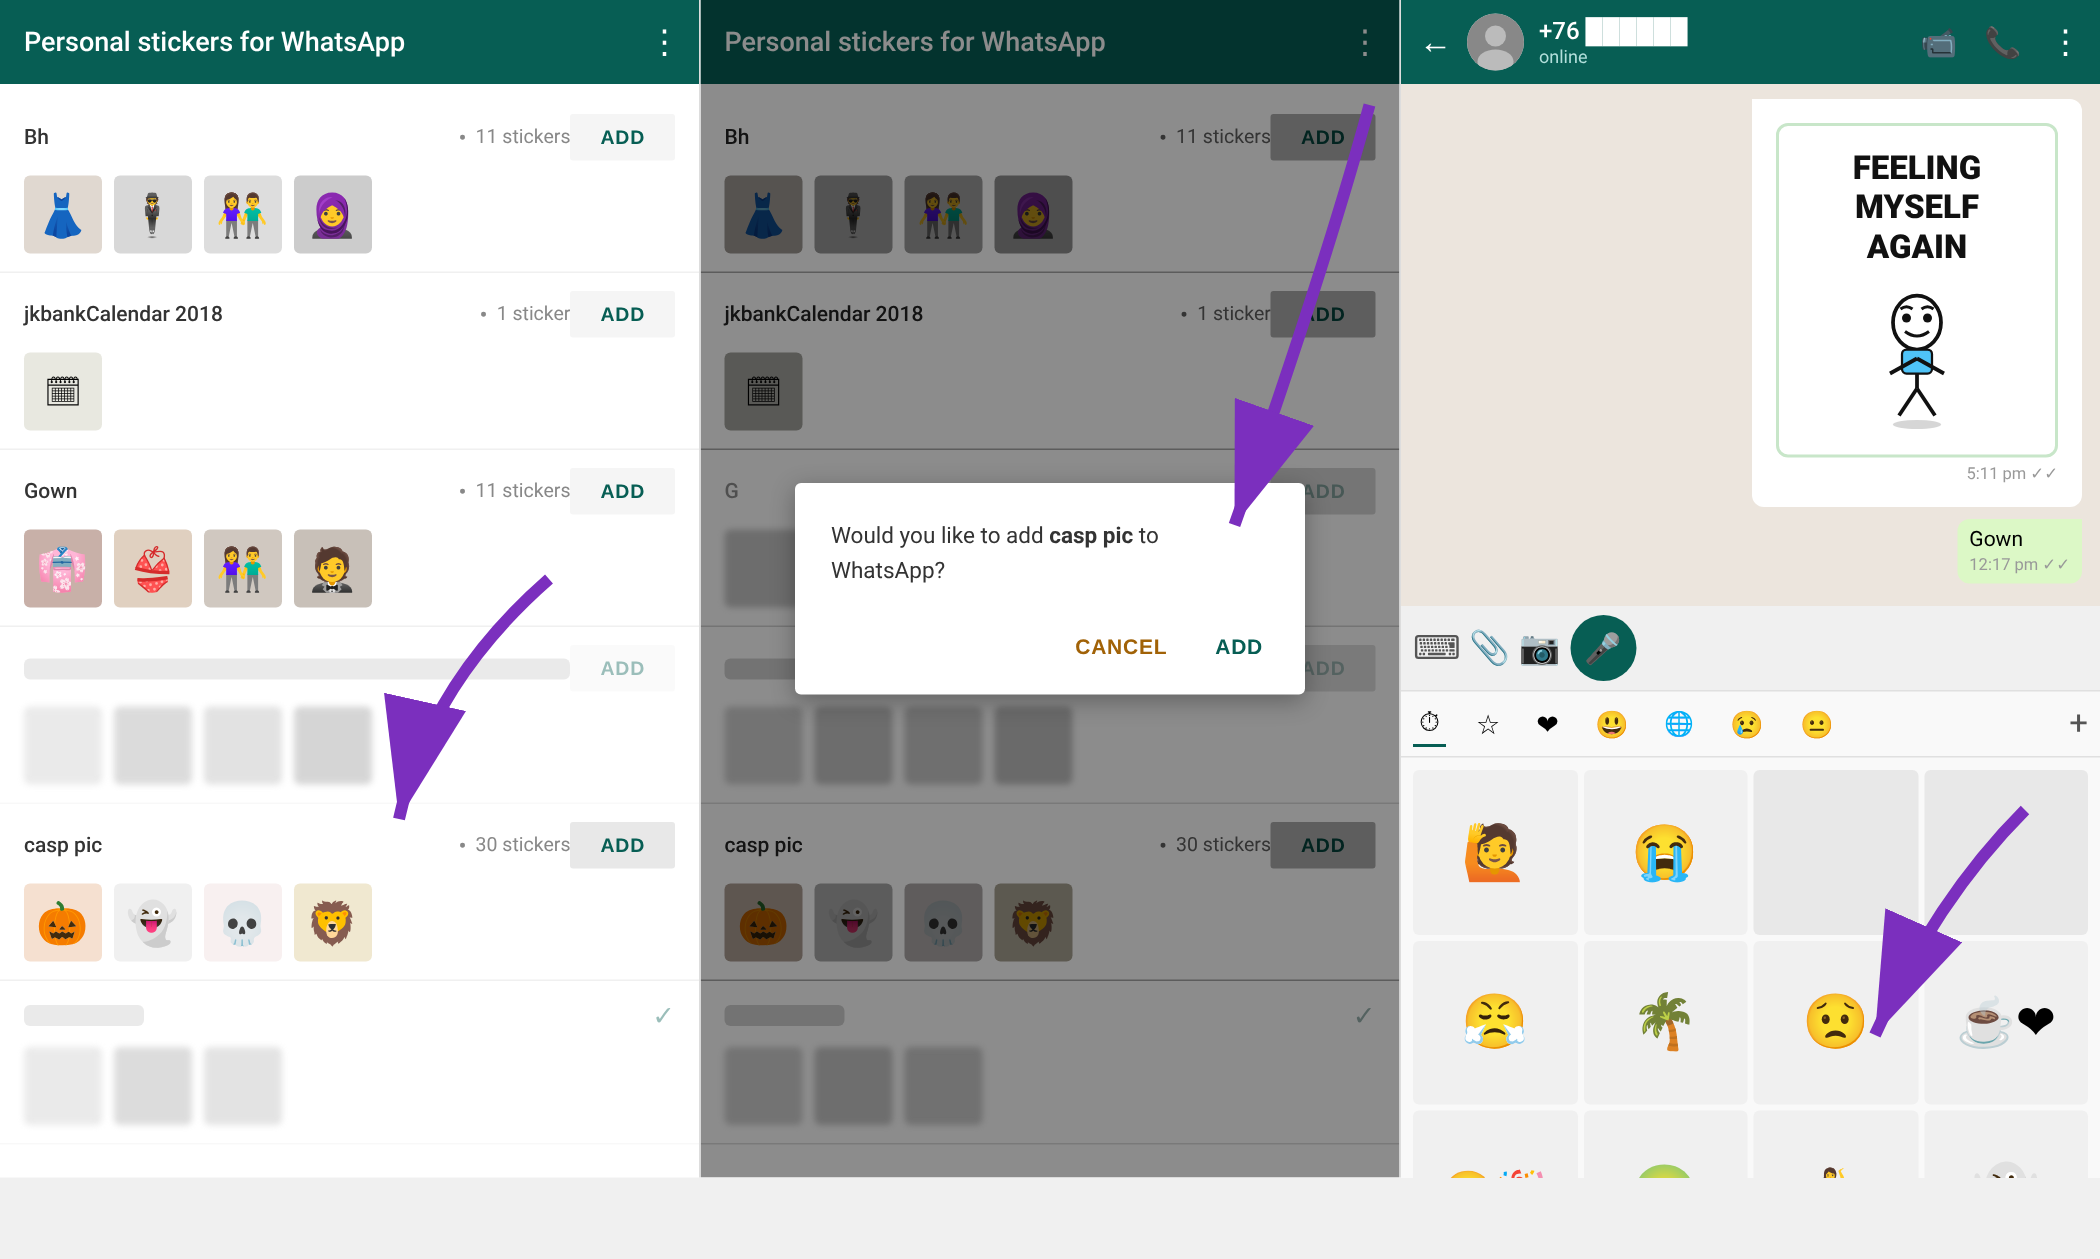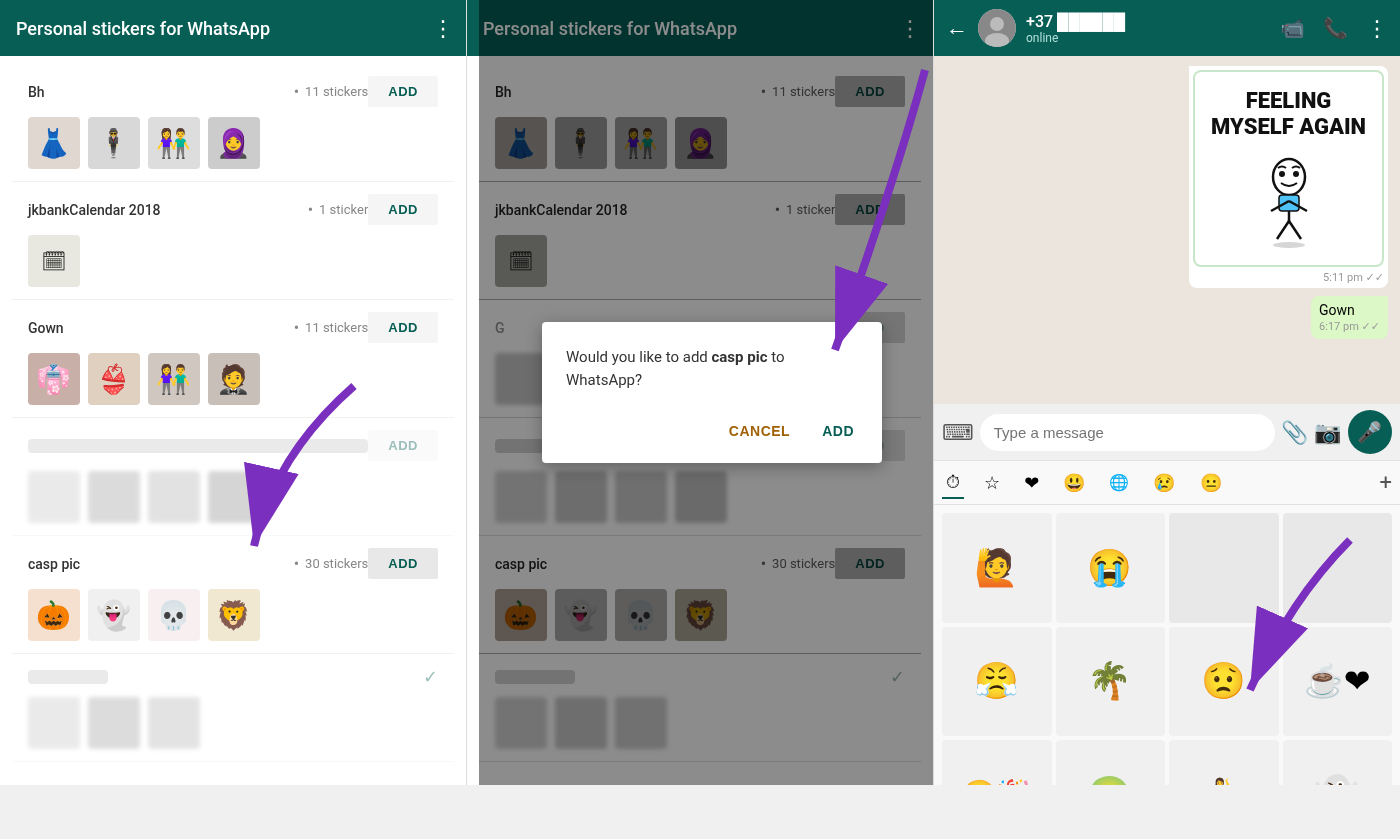--- a/index.html
+++ b/index.html
@@ -23,56 +23,56 @@
     
     .chat-header { background: #075e54; color: #fff; display: flex; align-items: center; padding: 0 12px; height: 56px; min-height: 56px; gap: 10px; }
     .chat-avatar { width: 38px; height: 38px; border-radius: 50%; background: #ccc; overflow: hidden; display: flex; align-items: center; justify-content: center; }
     .chat-user-info { flex: 1; }
     .chat-user-name { font-size: 16px; font-weight: 500; }
     .chat-user-status { font-size: 12px; color: #b2dfdb; }
     .chat-header-icons { display: flex; gap: 18px; align-items: center; }
     .back-arrow { font-size: 22px; cursor: pointer; }
 
     
-    .sticker-list { flex: 1; overflow-y: auto; padding: 8px 12px; }
+    .sticker-list { flex: 1; overflow-y: auto; padding: 8px 0; }
 
     .sticker-pack { padding: 12px 16px; border-bottom: 1px solid #f0f0f0; }
     .sticker-pack-header { display: flex; align-items: center; margin-bottom: 10px; }
     .sticker-pack-name { font-size: 14px; font-weight: 500; color: #333; flex: 1; }
     .sticker-pack-count { font-size: 13px; color: #888; }
     .sticker-pack-dot { margin: 0 6px; color: #888; }
     .add-btn { background: #f5f5f5; border: none; color: #075e54; font-size: 13px; font-weight: 600; padding: 8px 20px; border-radius: 2px; cursor: pointer; letter-spacing: 0.5px; }
     .add-btn.active { background: #e8e8e8; }
 
     .sticker-thumbnails { display: flex; gap: 8px; align-items: center; }
     .sticker-thumb { width: 52px; height: 52px; background: #f5f5f5; border-radius: 4px; overflow: hidden; display: flex; align-items: center; justify-content: center; font-size: 20px; }
 
     
     .sticker-thumb.blurred { background: #ccc; filter: blur(2px); }
 
     
     .check-mark { color: #075e54; font-size: 18px; margin-left: auto; }
 
     
-    .dialog-overlay { position: absolute; top: 0; left: 12px; width: 100%; height: 100%; background: rgba(0,0,0,0.45); z-index: 10; display: flex; align-items: center; justify-content: center; }
+    .dialog-overlay { position: absolute; top: 0; left: 0; width: 100%; height: 100%; background: rgba(0,0,0,0.45); z-index: 10; display: flex; align-items: center; justify-content: center; }
     .dialog-box { background: #fff; border-radius: 4px; padding: 24px 24px 16px; width: 340px; box-shadow: 0 4px 16px rgba(0,0,0,0.3); }
     .dialog-text { font-size: 15px; color: #333; margin-bottom: 24px; line-height: 1.5; }
     .dialog-text strong { font-weight: 700; }
     .dialog-buttons { display: flex; justify-content: flex-end; gap: 24px; }
     .dialog-btn { background: none; border: none; font-size: 14px; font-weight: 600; cursor: pointer; padding: 8px 4px; letter-spacing: 0.5px; }
     .dialog-btn.cancel { color: #a16207; }
     .dialog-btn.add { color: #075e54; }
 
     
     .chat-messages { flex: 1; overflow-y: auto; padding: 10px 12px; display: flex; flex-direction: column; gap: 8px; background: #ece5dd; }
     .chat-bubble { max-width: 85%; padding: 6px 8px; border-radius: 8px; font-size: 14px; position: relative; }
     .chat-bubble.received { background: #fff; align-self: flex-start; border-radius: 0 8px 8px 8px; }
     .chat-bubble.sent { background: #dcf8c6; align-self: flex-end; border-radius: 8px 0 8px 8px; }
     .bubble-time { font-size: 11px; color: #999; text-align: right; margin-top: 2px; }
-    .sticker-bubble { background: none; padding: 4px; }
+    .sticker-bubble { background: none; padding: 16px; }
 
     .feeling-sticker { background: #fff; border: 2px solid #c8e6c9; border-radius: 4px; padding: 16px; display: flex; flex-direction: column; align-items: center; gap: 8px; }
     .feeling-text { font-size: 24px; font-weight: 900; text-align: center; line-height: 1.2; color: #111; }
 
     
     .chat-input-area { background: #f0f0f0; padding: 6px 8px; display: flex; align-items: center; gap: 6px; min-height: 56px; }
     .keyboard-icon { font-size: 22px; color: #555; }
     .message-input { flex: 1; background: #fff; border: none; border-radius: 22px; padding: 10px 14px; font-size: 15px; color: #aaa; outline: none; }
     .paperclip-icon { font-size: 22px; color: #555; }
     .camera-icon { font-size: 22px; color: #555; }
@@ -313,21 +313,21 @@
   <div class="chat-header">
     <span class="back-arrow">←</span>
     <div class="chat-avatar">
       <svg width="38" height="38" viewBox="0 0 38 38">
         <circle cx="19" cy="19" r="19" fill="#888"></circle>
         <circle cx="19" cy="15" r="7" fill="#bbb"></circle>
         <ellipse cx="19" cy="32" rx="12" ry="8" fill="#bbb"></ellipse>
       </svg>
     </div>
     <div class="chat-user-info">
-      <div class="chat-user-name">+37 ██████</div>
+      <div class="chat-user-name">+76 ██████</div>
       <div class="chat-user-status">online</div>
     </div>
     <div class="chat-header-icons">
       <span style="font-size:20px">📹</span>
       <span style="font-size:20px">📞</span>
       <span style="font-size:22px">⋮</span>
     </div>
   </div>
 
   <div class="chat-messages">
@@ -359,27 +359,26 @@
           <line x1="50" y1="72" x2="62" y2="90" stroke="#111" stroke-width="2.5"></line>
 
           <ellipse cx="50" cy="96" rx="16" ry="3" fill="#999" opacity="0.4"></ellipse>
         </svg>
       </div>
       <div class="bubble-time" style="color:#999;font-size:11px;text-align:right;margin-top:4px">5:11 pm ✓✓</div>
     </div>
 
     <div class="chat-bubble sent">
       <span>Gown</span>
-      <div class="bubble-time">6:17 pm ✓✓</div>
+      <div class="bubble-time">12:17 pm ✓✓</div>
     </div>
   </div>
 
   <div class="chat-input-area">
     <span class="keyboard-icon">⌨</span>
-    <input class="message-input" type="text" placeholder="Type a message" value="" style="">
     <span class="paperclip-icon">📎</span>
     <span class="camera-icon">📷</span>
     <button class="mic-btn">
       <span class="mic-icon">🎤</span>
     </button>
   </div>
 
   <div class="emoji-bar">
     <div class="emoji-tabs">
       <span class="emoji-tab active" style="border-bottom:2px solid #075e54">⏱</span>

